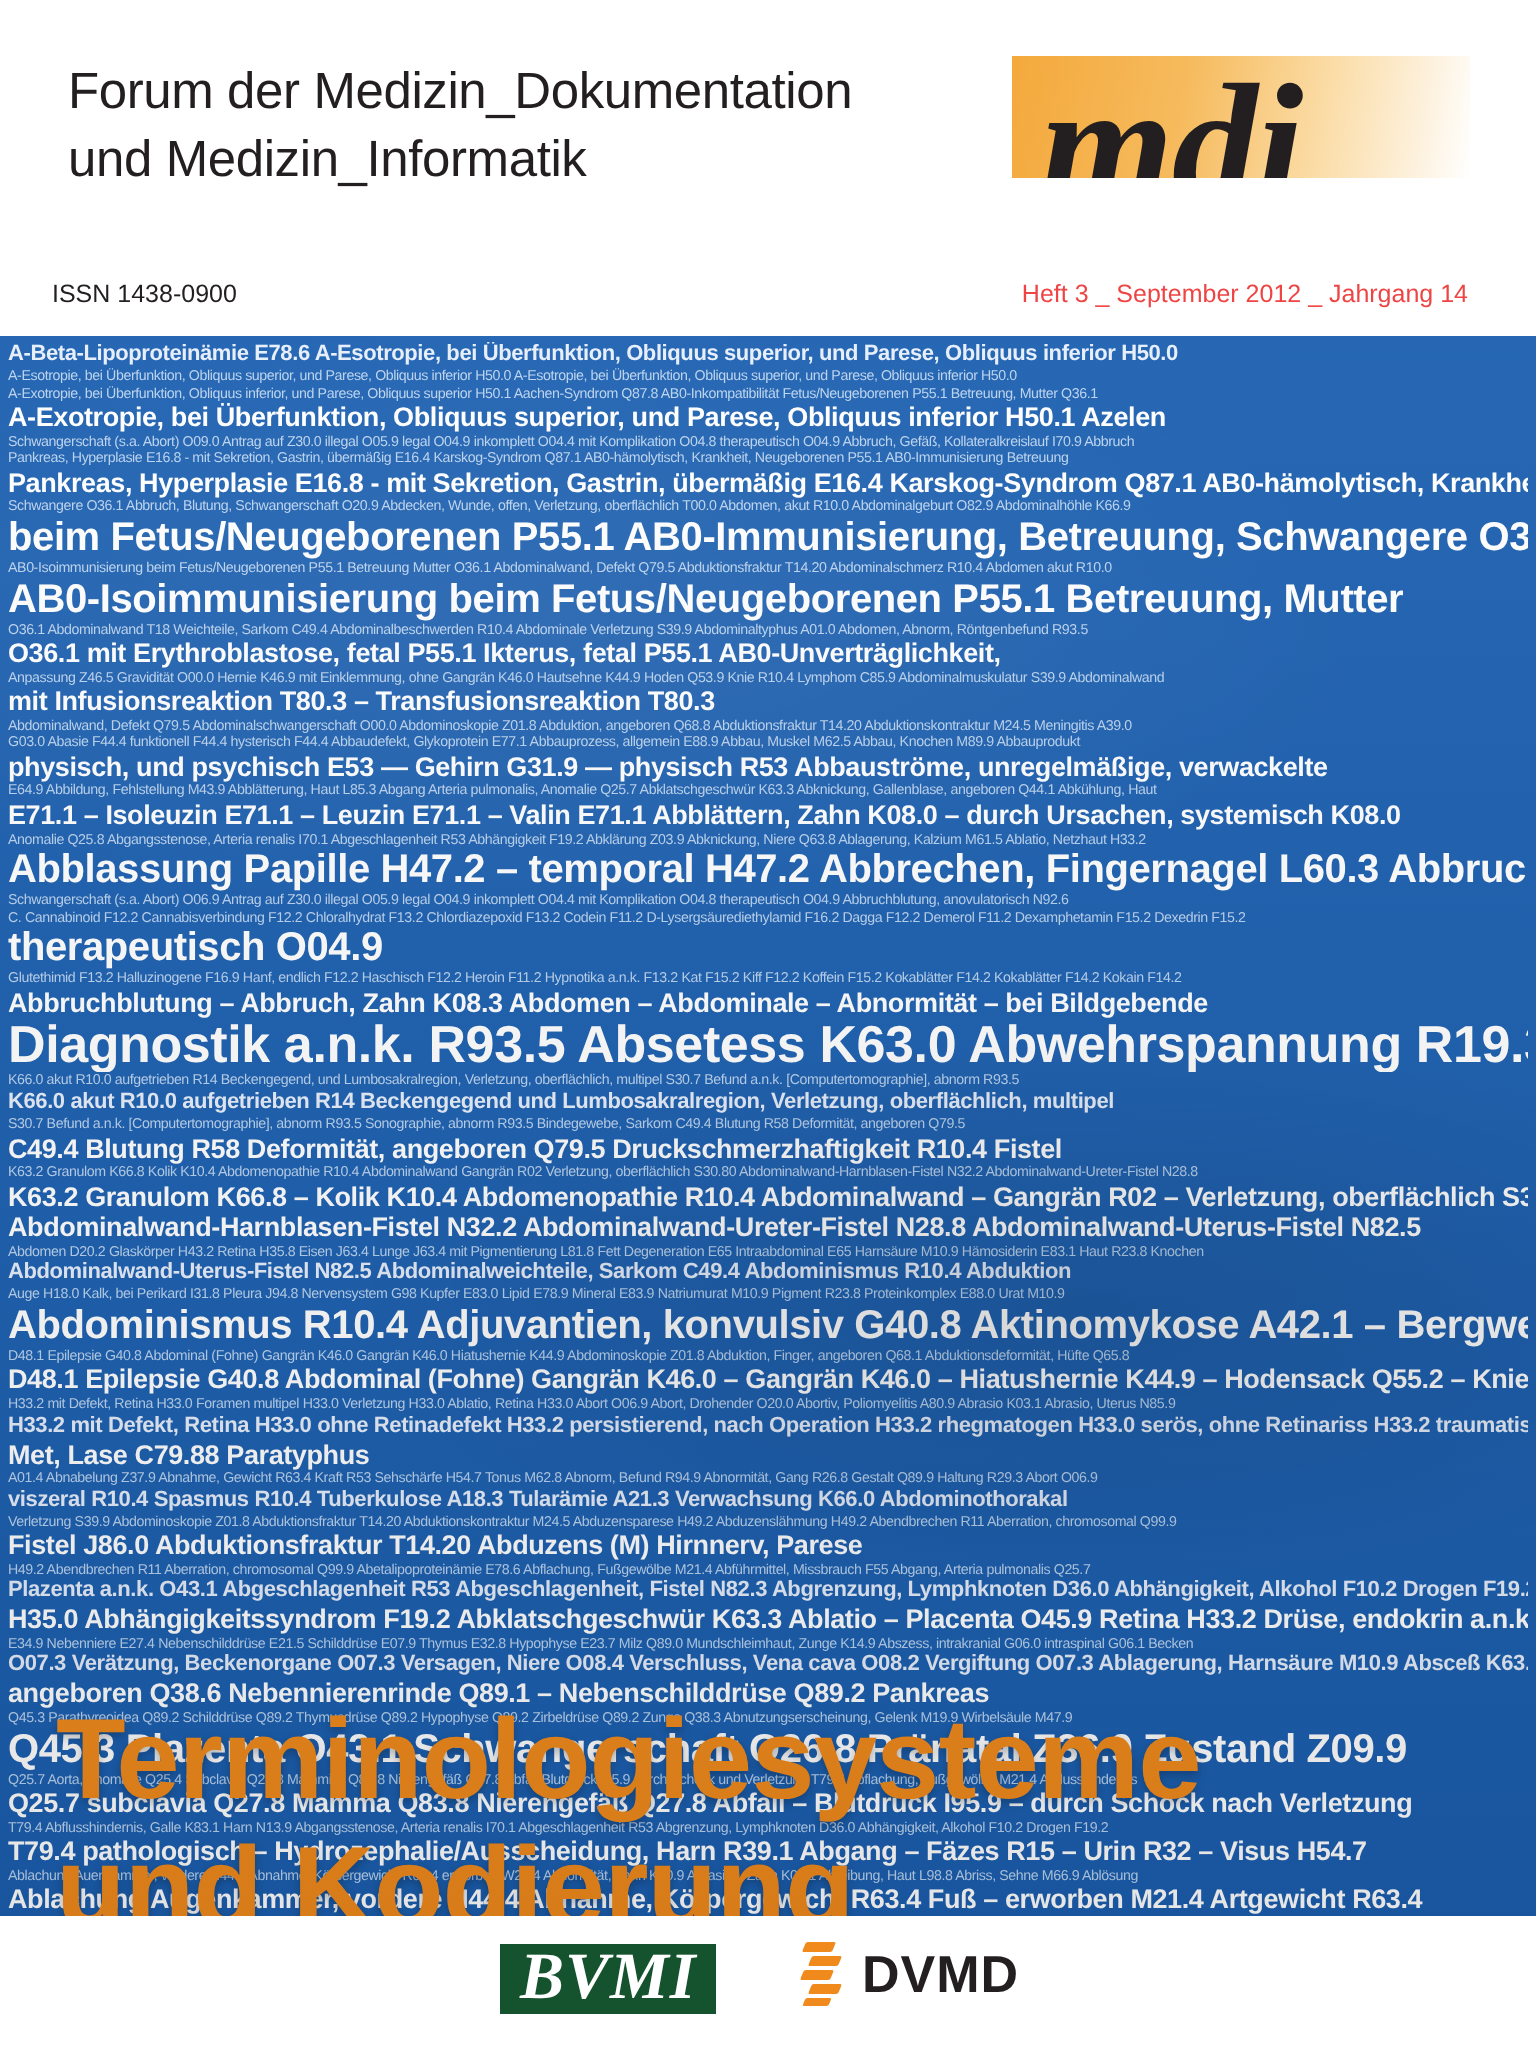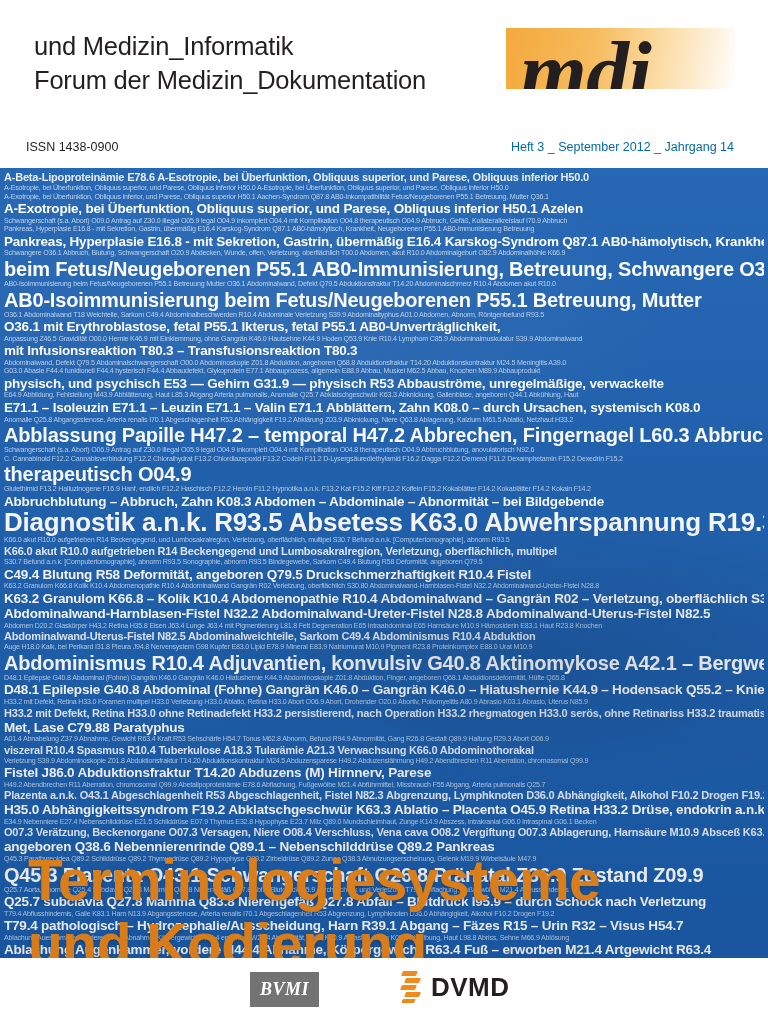--- a/index.html
+++ b/index.html
@@ -63,21 +63,21 @@
     left: 26px;
     top: 140px;
     font-size: 12.5px;
     color: #231f20;
   }
   .issue {
     position: absolute;
     right: 34px;
     top: 140px;
     font-size: 12.5px;
-    color: #0369a1;
+    color: #ef4444;
     text-align: right;
   }
 
   
   .cloud {
     position: absolute;
     top: 168px;
     left: 0;
     width: 768px;
     height: 790px;
@@ -141,26 +141,26 @@
     left: 0;
     top: 958px;
     width: 768px;
     height: 66px;
     background: #ffffff;
   }
   .bvmi {
     position: absolute;
     left: 250px;
     top: 14px;
-    background: #737373;
+    background: #14532d;
     color: #ffffff;
     font-family: "Liberation Serif", serif;
     font-weight: bold;
     font-style: italic;
-    font-size: 18px;
+    font-size: 33px;
     line-height: 30px;
     padding: 2px 10px 3px 10px;
     letter-spacing: 0.5px;
   }
   .dvmd {
     position: absolute;
     left: 400px;
     top: 12px;
     display: flex;
     align-items: center;
@@ -190,22 +190,22 @@
     letter-spacing: 0.5px;
   }
 </style>
 </head>
 <body>
 
 <div class="page">
 
   <div class="header">
     <div class="journal-title">
+      <span class="ln">Forum der Medizin_Dokumentation</span>
       <span class="ln">und Medizin_Informatik</span>
-      <span class="ln">Forum der Medizin_Dokumentation</span>
     </div>
 
     <div class="logo-box">
       <span class="logo-text">mdi</span>
     </div>
 
     <div class="issn">ISSN 1438-0900</div>
     <div class="issue">Heft 3 _ September 2012 _ Jahrgang 14</div>
   </div>
 

